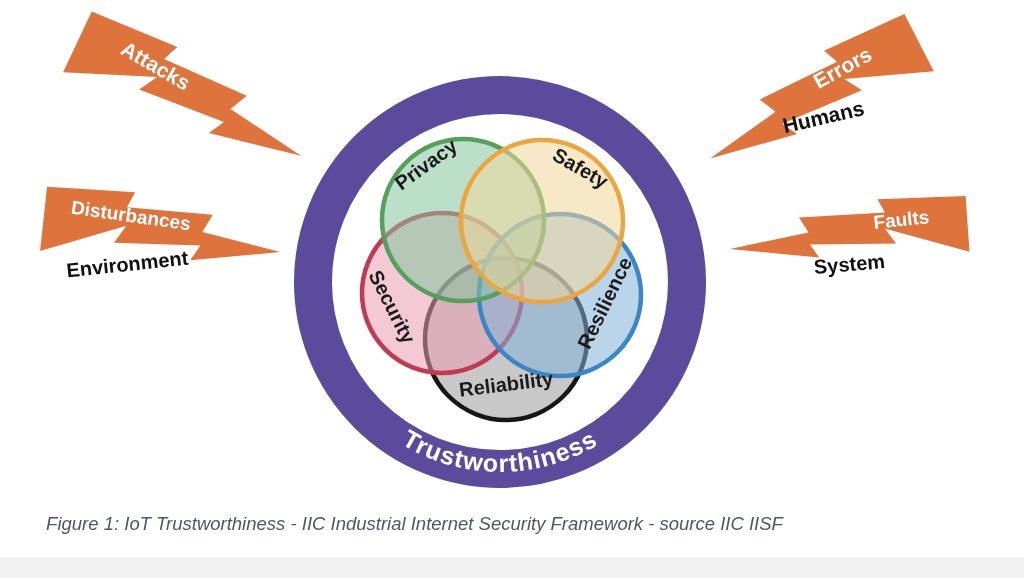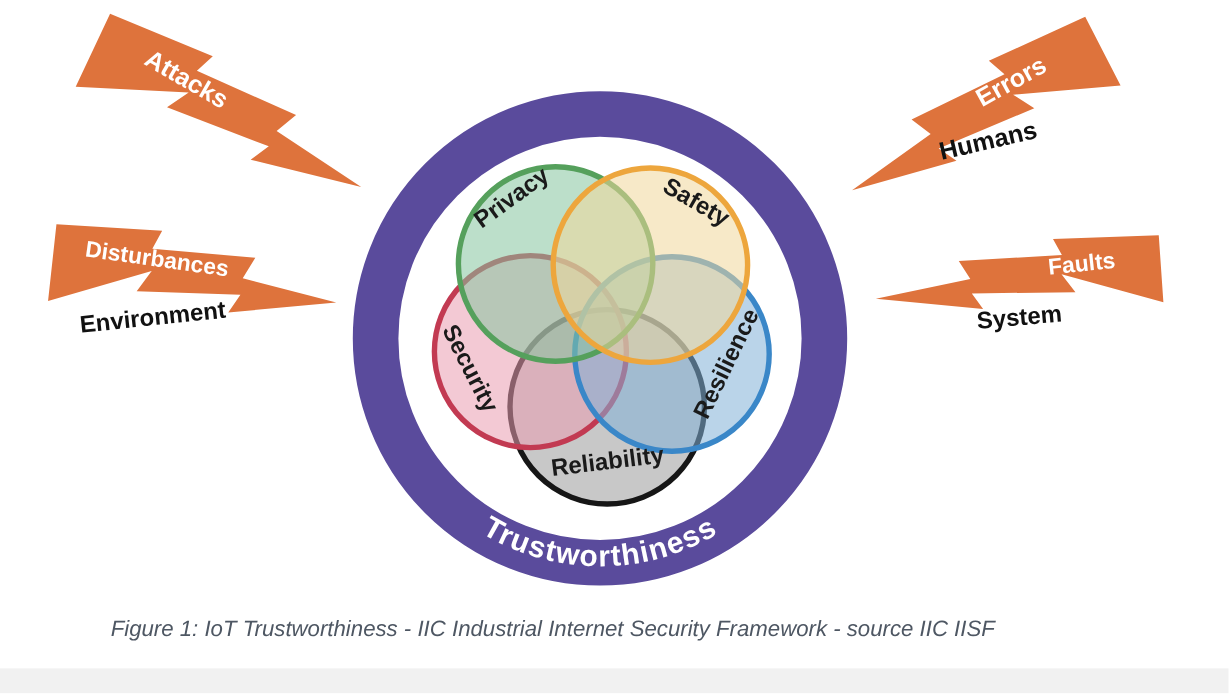--- a/index.html
+++ b/index.html
@@ -4,21 +4,21 @@
 <style>
   html,body{margin:0;padding:0;background:#ffffff;}
   .stage{position:relative;width:1024px;height:578px;background:#ffffff;overflow:hidden;
          font-family:"Liberation Sans",sans-serif;}
   svg{position:absolute;left:0;top:0;}
   svg text{font-family:"Liberation Sans",sans-serif;font-weight:bold;}
   .bolt-label{fill:#ffffff;}
   .source-label{fill:#111111;}
   .venn-label{font-size:20px;}
   .ring-text{font-size:25px;letter-spacing:1px;fill:#ffffff;}
-  .caption{position:absolute;left:0;top:513px;width:829px;text-align:right;
+  .caption{position:absolute;left:0;top:513px;width:829px;text-align:center;
            font-style:italic;font-size:18.5px;color:#4e5763;}
   .bottom-strip{position:absolute;left:0;top:557px;width:1024px;height:21px;background:#f1f1f1;}
 </style>
 </head>
 <body>
 
 <div class="stage">
 
   <svg width="1024" height="578" viewBox="0 0 1024 578">
 

